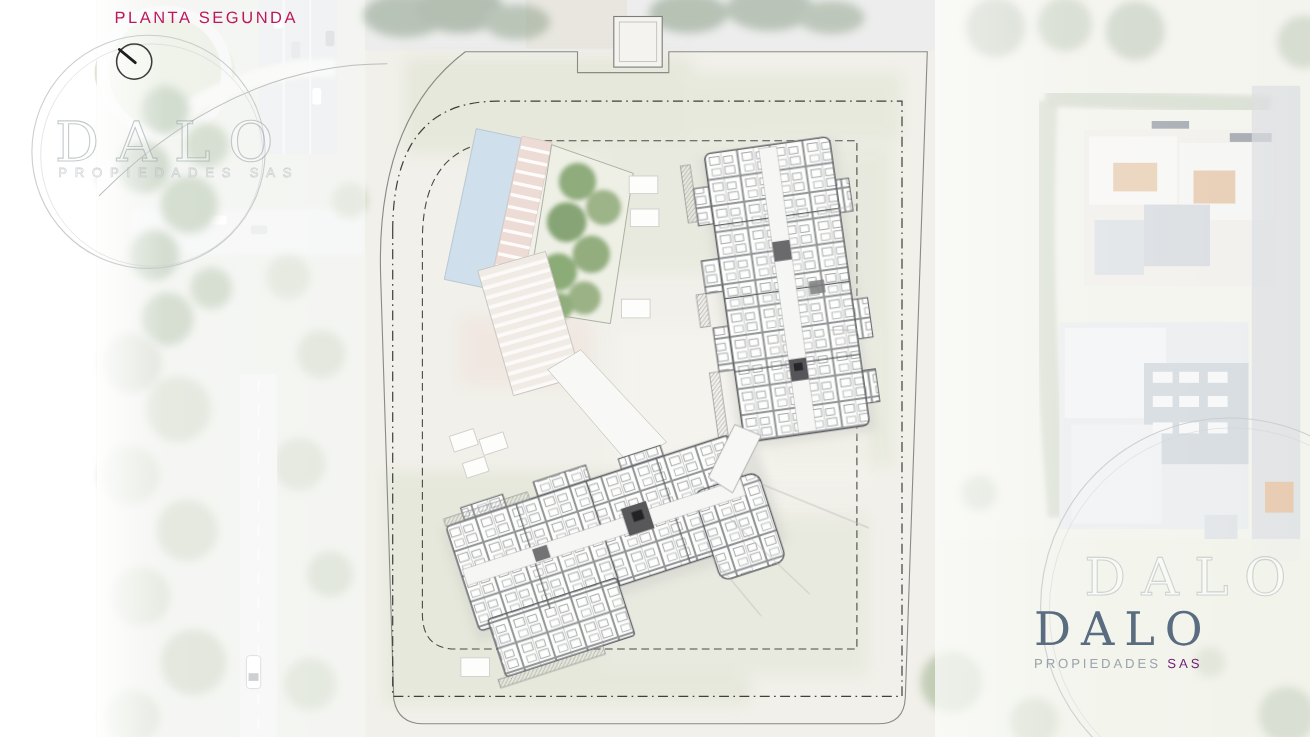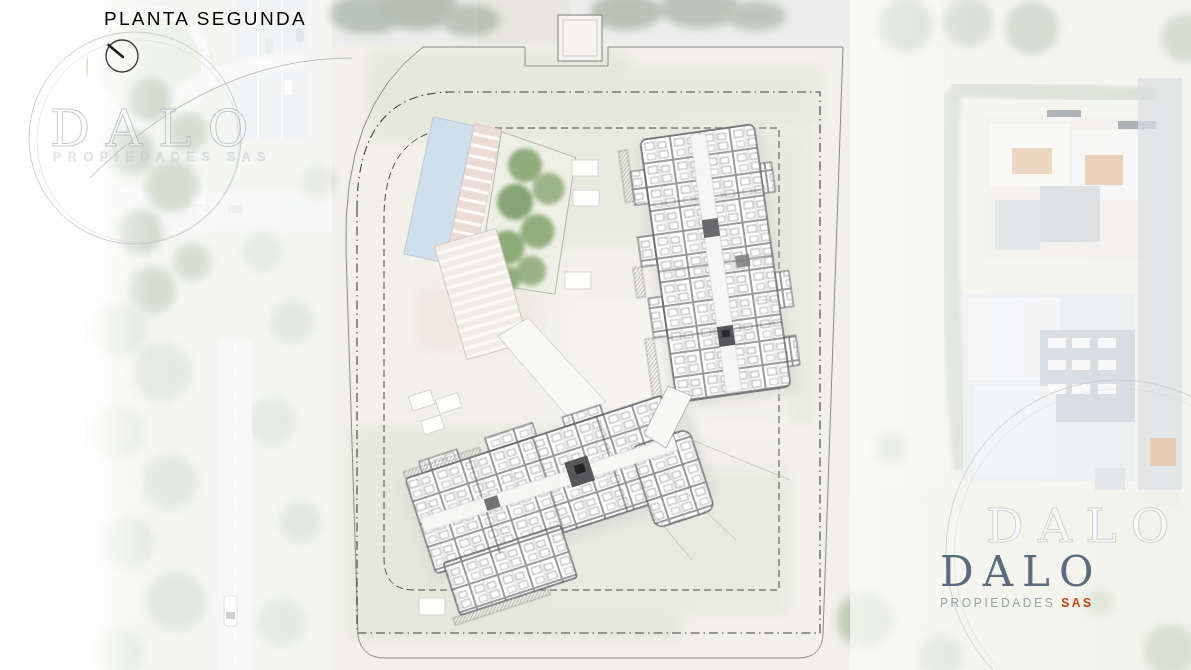--- a/index.html
+++ b/index.html
@@ -1,34 +1,34 @@
 <!DOCTYPE html>
 <html><head>
 <meta charset="utf-8">
 <style>
   html,body{margin:0;padding:0;background:#ffffff;}
   .canvas{position:relative;width:1191px;height:670px;overflow:hidden;background:#ffffff;
           font-family:"Liberation Sans", sans-serif;}
   .canvas svg{position:absolute;left:0;top:0;}
-  .page-title{position:absolute;left:104px;top:8px;font-size:19px;letter-spacing:2.3px;
-              color:#000000;font-weight:400;white-space:nowrap;}
+  .page-title{position:absolute;left:104px;top:8px;font-size:15px;letter-spacing:2.3px;
+              color:#be185d;font-weight:400;white-space:nowrap;}
   
   .wm{position:absolute;font-family:"DejaVu Serif", serif;white-space:nowrap;pointer-events:none;}
   .wm-name-tl{left:50px;top:100px;font-size:50px;letter-spacing:16px;
               color:rgba(255,255,255,0.32);-webkit-text-stroke:1px rgba(150,160,164,0.55);}
   .wm-sub-tl{left:53px;top:150px;font-size:12px;letter-spacing:7px;font-family:"Liberation Sans",sans-serif;
              color:rgba(255,255,255,0.30);-webkit-text-stroke:0.6px rgba(160,168,172,0.50);}
   .wm-name-br{left:986px;top:498px;font-size:47px;letter-spacing:14px;
               color:rgba(255,255,255,0.50);-webkit-text-stroke:1px rgba(168,176,180,0.50);}
   
   .logo{position:absolute;left:940px;top:549px;width:220px;}
   .logo-name{font-family:"DejaVu Serif", serif;font-size:42px;line-height:46px;
              letter-spacing:9px;color:#5a6d80;}
   .logo-sub{margin-top:1px;font-size:12px;letter-spacing:2.6px;color:#9aa4ab;white-space:nowrap;}
-  .logo-sub b{color:#c2410c;font-weight:700;letter-spacing:2.6px;}
+  .logo-sub b{color:#701a75;font-weight:400;letter-spacing:2.6px;}
 </style>
 </head>
 <body>
 
 <div class="canvas">
 
 <svg width="1191" height="670" viewBox="0 0 1191 670">
   <defs>
     <filter id="b2" x="-40%" y="-40%" width="180%" height="180%">
           <feGaussianBlur stdDeviation="2"></feGaussianBlur>

